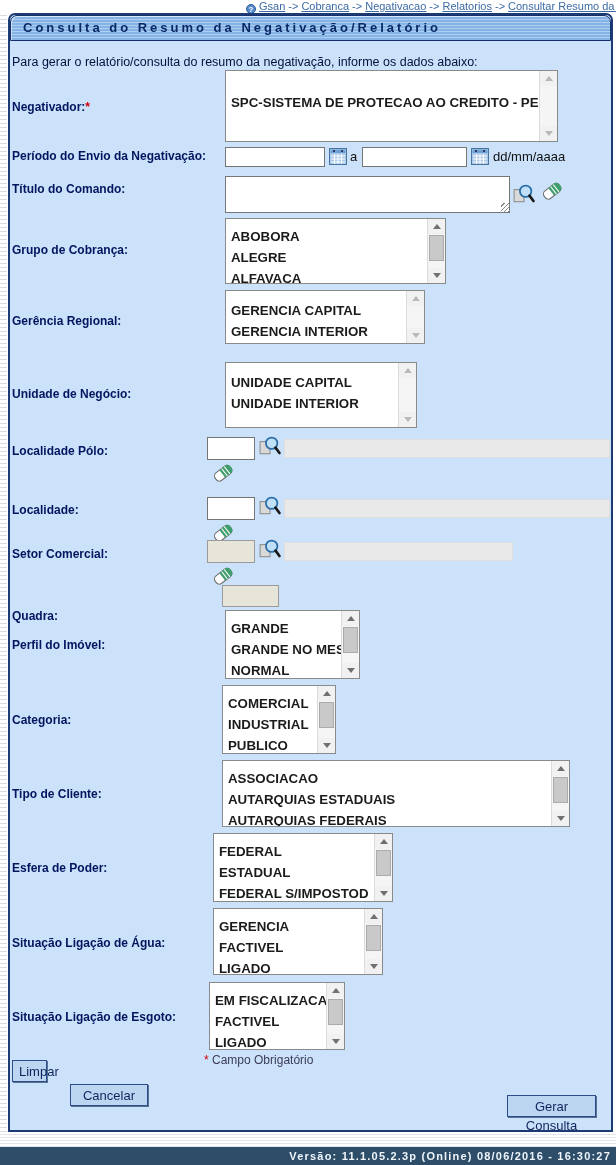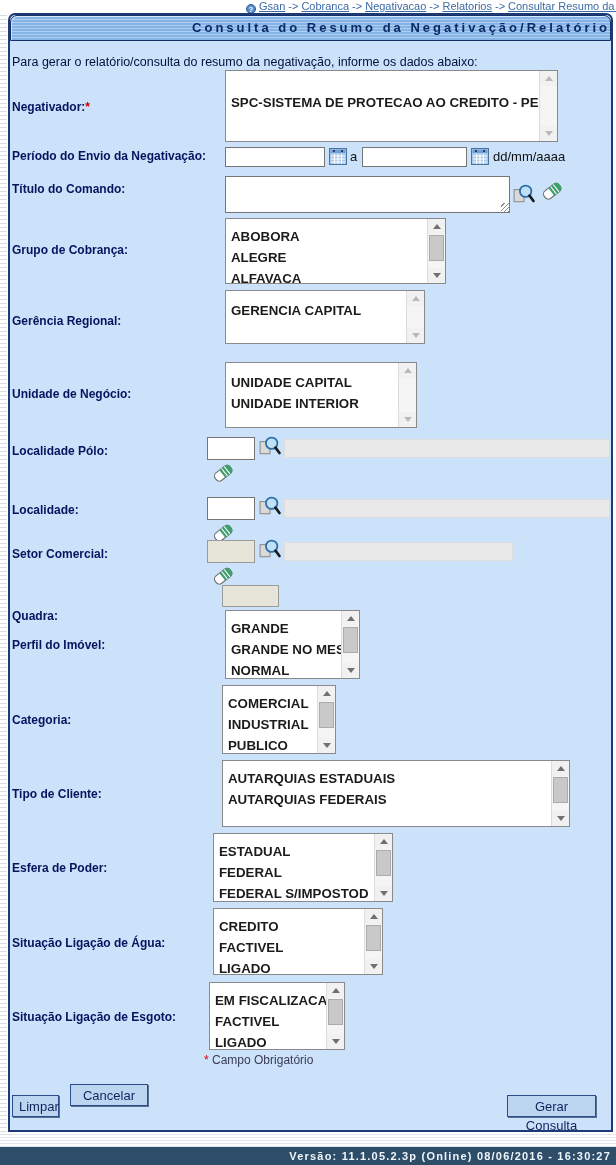--- a/index.html
+++ b/index.html
@@ -20,21 +20,21 @@
       background:#568bcd;border:1px solid #2d5a96;color:#fff;font-size:8px;font-weight:bold;
       line-height:10px;text-align:center;margin-right:3px;vertical-align:-2px;box-sizing:border-box;}
   
   .panel{position:absolute;left:8px;top:13px;width:605px;height:1119px;background:#cbe2fa;
       border:2px solid #1c3a74;border-radius:7px 7px 0 0;box-sizing:border-box;}
   .tab{position:absolute;left:10px;top:15px;width:601px;height:26px;box-sizing:border-box;
       border:1px solid #15306b;border-radius:7px 7px 0 0;
       background:repeating-linear-gradient(180deg,#aecff2 0 1px,#86b3e6 1px 3px);
       box-shadow:inset 1px 1px 0 rgba(255,255,255,.55);}
   .tab span{display:block;font-size:13px;font-weight:bold;letter-spacing:3px;color:#0a2a66;
-      line-height:24px;padding-left:12px;white-space:nowrap;overflow:hidden;text-align:right;}
+      line-height:24px;padding-left:12px;white-space:nowrap;overflow:hidden;}
   
   .intro{position:absolute;left:12px;top:55px;font-size:12.5px;color:#02123d;}
   .lbl{position:absolute;left:12px;font-size:12px;font-weight:bold;color:#03155e;white-space:nowrap;}
   .req{color:#d40000;}
   .plain{position:absolute;font-size:13px;color:#111;}
   
   .sel{position:absolute;background:#fff;border:1px solid #8a8a8a;box-sizing:border-box;overflow:hidden;}
   .opts{position:absolute;left:1px;top:0;right:18px;bottom:0;overflow:hidden;
         font-size:13.3px;color:#1b1b1b;line-height:21px;white-space:nowrap;}
   .opts .opt{padding-left:4px;font-weight:bold;}
@@ -155,20 +155,21 @@
     <div class="sb-dn">
         <span class="tri-dn"></span>
       </div>
   </div>
 </div>
 
 <div class="lbl" style="top:314px">Gerência Regional:</div>
 <div class="sel dim" style="left:225px;top:290px;width:200px;height:54px">
   <div class="opts padS">
     <div class="opt">GERENCIA CAPITAL</div>
+    <div class="opt">GERENCIA INTERIOR</div>
   </div>
   <div class="sbar">
     <div class="sb-up">
         <span class="tri-up"></span>
       </div>
     <div class="sb-dn">
         <span class="tri-dn"></span>
       </div>
   </div>
 </div>
@@ -287,56 +288,57 @@
     <div class="sb-thumb"></div>
     <div class="sb-dn">
         <span class="tri-dn"></span>
       </div>
   </div>
 </div>
 
 <div class="lbl" style="top:787px">Tipo de Cliente:</div>
 <div class="sel" style="left:222px;top:760px;width:348px;height:67px">
   <div class="opts padM">
+    <div class="opt">ASSOCIACAO</div>
     <div class="opt">AUTARQUIAS ESTADUAIS</div>
     <div class="opt">AUTARQUIAS FEDERAIS</div>
   </div>
   <div class="sbar">
     <div class="sb-up">
         <span class="tri-up"></span>
       </div>
     <div class="sb-thumb"></div>
     <div class="sb-dn">
         <span class="tri-dn"></span>
       </div>
   </div>
 </div>
 
 <div class="lbl" style="top:861px">Esfera de Poder:</div>
 <div class="sel" style="left:213px;top:833px;width:180px;height:69px">
   <div class="opts padM">
+    <div class="opt">FEDERAL</div>
     <div class="opt">ESTADUAL</div>
-    <div class="opt">FEDERAL</div>
     <div class="opt">FEDERAL S/IMPOSTOD</div>
   </div>
   <div class="sbar">
     <div class="sb-up">
         <span class="tri-up"></span>
       </div>
     <div class="sb-thumb"></div>
     <div class="sb-dn">
         <span class="tri-dn"></span>
       </div>
   </div>
 </div>
 
 <div class="lbl" style="top:936px">Situação Ligação de Água:</div>
 <div class="sel" style="left:213px;top:908px;width:170px;height:67px">
   <div class="opts padM">
-    <div class="opt">CREDITO</div>
+    <div class="opt">GERENCIA</div>
     <div class="opt">FACTIVEL</div>
     <div class="opt">LIGADO</div>
   </div>
   <div class="sbar">
     <div class="sb-up">
         <span class="tri-up"></span>
       </div>
     <div class="sb-thumb"></div>
     <div class="sb-dn">
         <span class="tri-dn"></span>
@@ -357,20 +359,20 @@
       </div>
     <div class="sb-thumb"></div>
     <div class="sb-dn">
         <span class="tri-dn"></span>
       </div>
   </div>
 </div>
 
 <div class="note"><span class="req">*</span> <span>Campo Obrigatório</span></div>
 
-<button class="btn" style="left:12px;top:1095px;width:47px">Limpar</button>
+<button class="btn" style="left:12px;top:1060px;width:35px">Limpar</button>
 <button class="btn" style="left:70px;top:1084px;width:78px">Cancelar</button>
 <button class="btn" style="left:507px;top:1095px;width:89px">Gerar Consulta</button>
 
 <div class="understripe"></div>
 <div class="footer">
     <span>Versão: 11.1.05.2.3p (Online) 08/06/2016 - 16:30:27</span>
   </div>
 
 </body></html>

